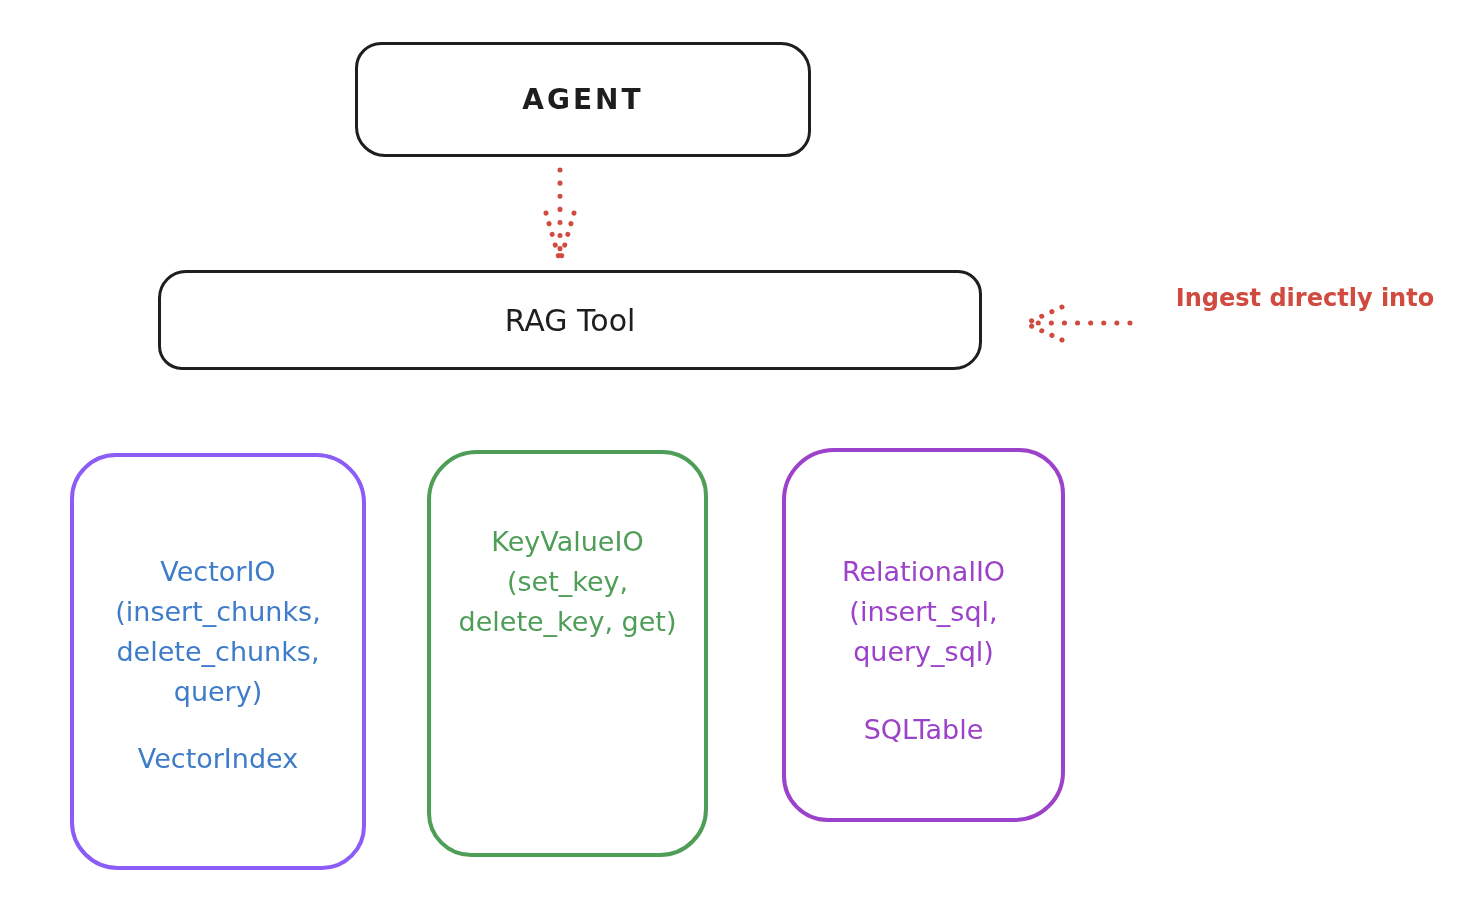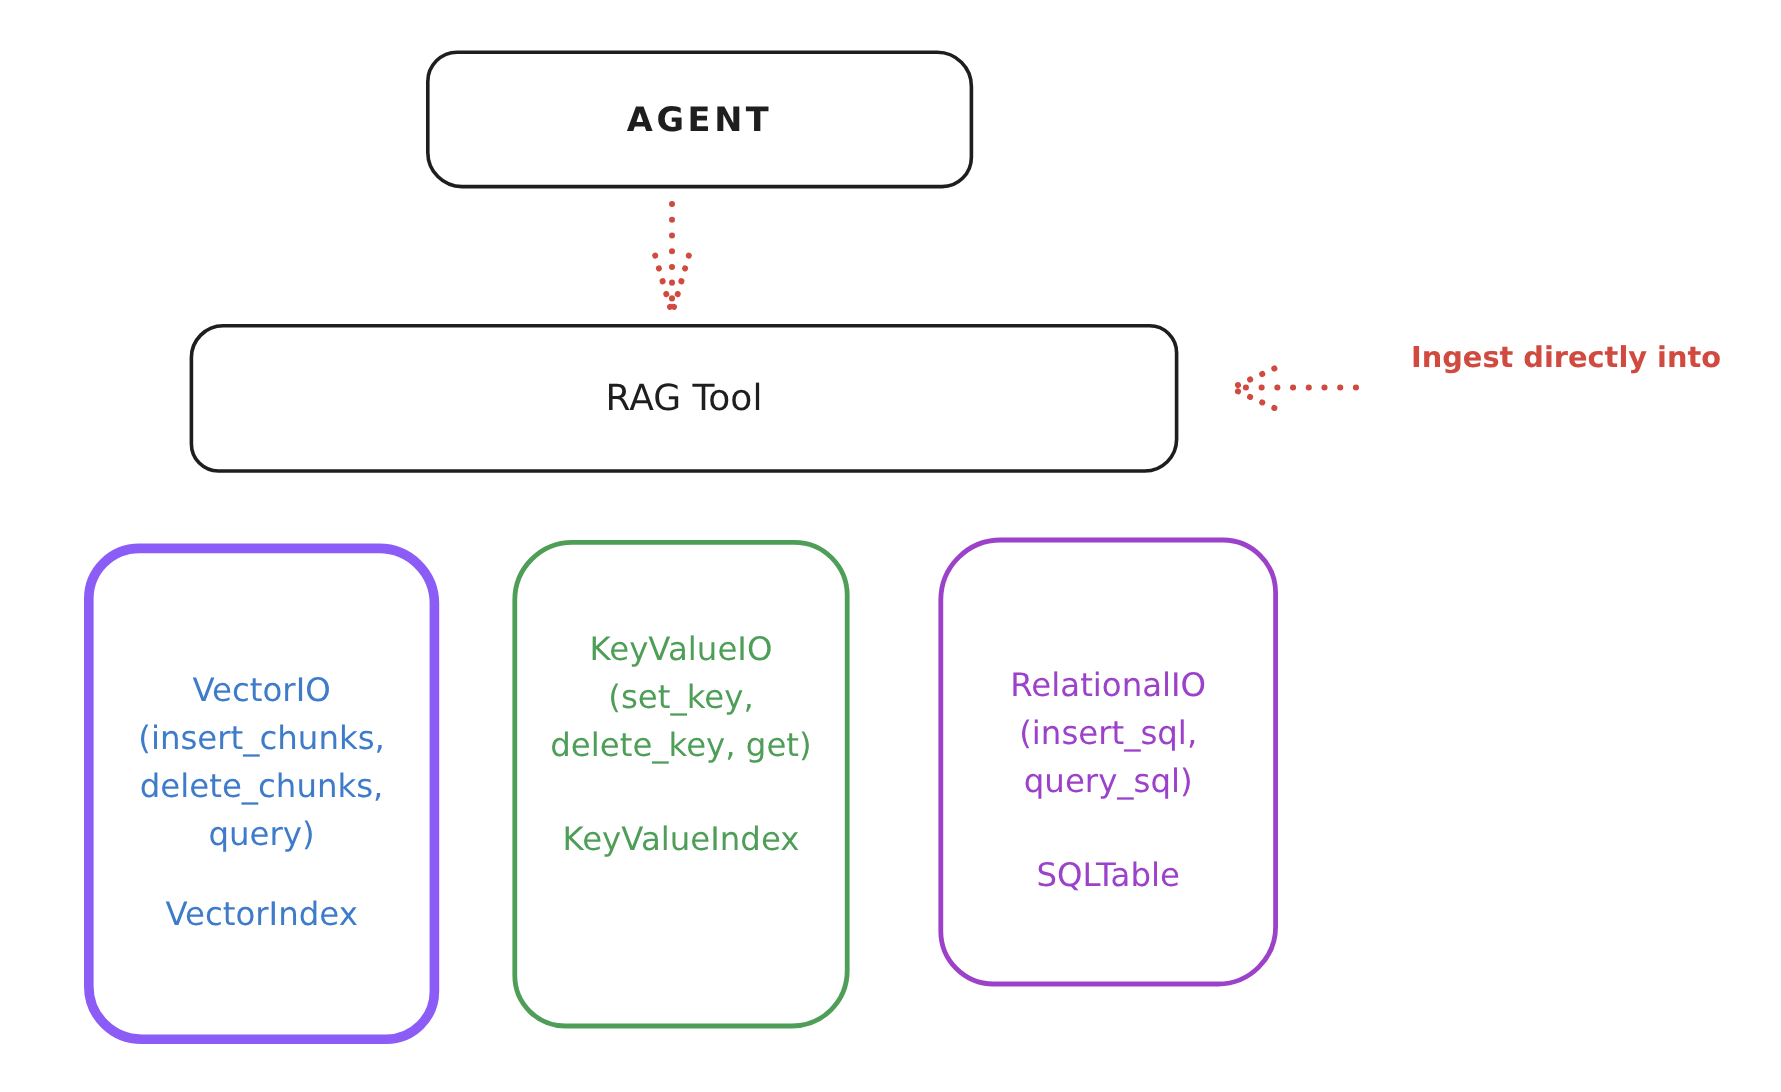--- a/index.html
+++ b/index.html
@@ -26,21 +26,21 @@
   .node-agent {
     left: 355px; top: 42px;
     width: 456px; height: 115px;
     border-radius: 26px 30px 26px 30px;
     font-size: 28px;
     font-weight: 600;
     letter-spacing: 3px;
   }
   .node-rag {
     left: 158px; top: 270px;
-    width: 824px; height: 124px;
+    width: 824px; height: 100px;
     border-radius: 28px 24px 28px 24px;
     font-size: 30px;
     font-weight: 500;
   }
 
   
   .col {
     position: absolute;
     background: #ffffff;
     display: flex;
@@ -48,21 +48,21 @@
     align-items: center;
     text-align: center;
     font-size: 27px;
     font-weight: 500;
   }
   .col .fn    { line-height: 40px; }
   .col .index { line-height: 40px; }
   .col-blue {
     left: 70px; top: 453px;
     width: 296px; height: 417px;
-    border: 8px solid #8b5cf6;
+    border: 4px solid #8b5cf6;
     border-radius: 46px 50px 44px 48px;
     color: #3e7cc9;
     padding-top: 95px;
   }
   .col-blue .index { margin-top: 27px; }
   .col-green {
     left: 427px; top: 450px;
     width: 281px; height: 407px;
     border: 4px solid #4f9e58;
     border-radius: 50px 46px 48px 44px;
@@ -149,21 +149,20 @@
     <div class="fn">(insert_chunks,</div>
     <div class="fn">delete_chunks,</div>
     <div class="fn">query)</div>
     <div class="index">VectorIndex</div>
   </div>
 
   <div class="col col-green">
     <div class="fn">KeyValueIO</div>
     <div class="fn">(set_key,</div>
     <div class="fn">delete_key, get)</div>
-    <div class="index">KeyValueIndex</div>
   </div>
 
   <div class="col col-purple">
     <div class="fn">RelationalIO</div>
     <div class="fn">(insert_sql,</div>
     <div class="fn">query_sql)</div>
     <div class="index">SQLTable</div>
   </div>
 
 </div>

